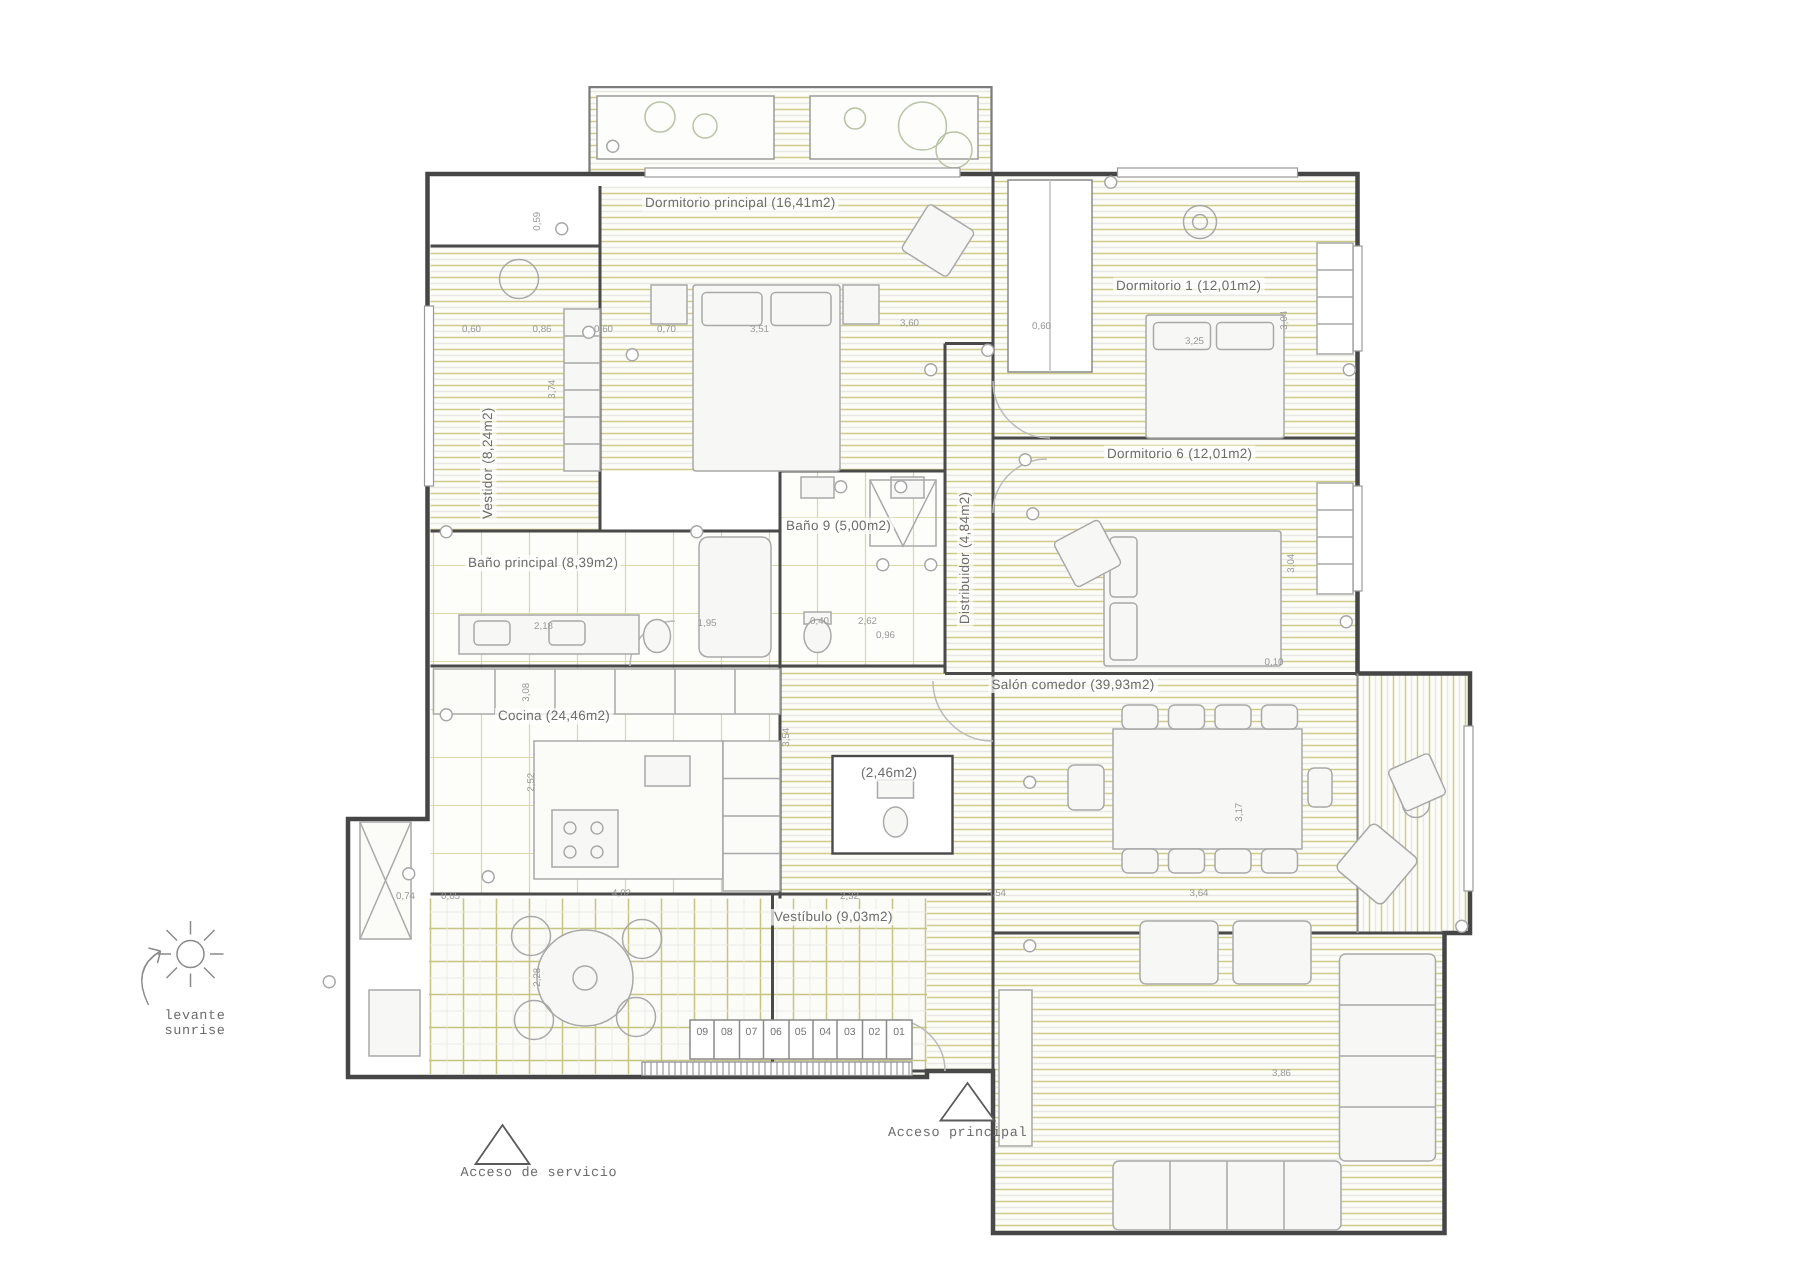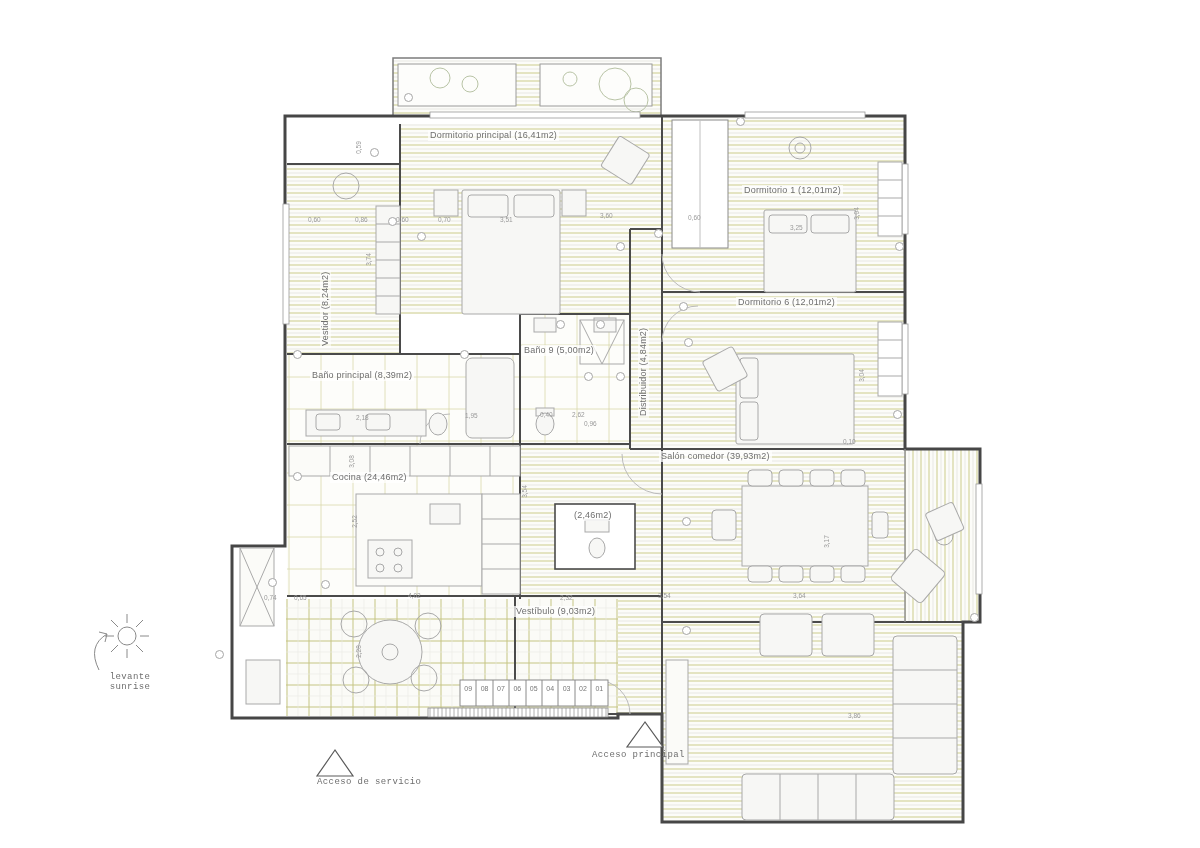--- a/index.html
+++ b/index.html
@@ -237,21 +237,21 @@
   <div class="rlabel vert" style="left:638px;top:394px">Distribuidor (4,84m2)</div>
   <div class="rlabel" style="left:330px;top:448px">Cocina (24,46m2)</div>
   <div class="rlabel" style="left:659px;top:427px">Salón comedor (39,93m2)</div>
   <div class="rlabel" style="left:572px;top:486px">(2,46m2)</div>
   <div class="rlabel" style="left:514px;top:582px">Vestíbulo (9,03m2)</div>
 
   <div class="ann center" style="left:95px;top:648px;width:70px">
     <div>levante</div>
     <div>sunrise</div>
   </div>
-  <div class="ann" style="left:317px;top:753px">Acceso de servicio</div>
+  <div class="ann" style="left:307px;top:753px">Acceso de servicio</div>
   <div class="ann" style="left:592px;top:726px">Acceso principal</div>
 
   <div id="stair-nums">
       <span>09</span>
       <span>08</span>
       <span>07</span>
       <span>06</span>
       <span>05</span>
       <span>04</span>
       <span>03</span>

